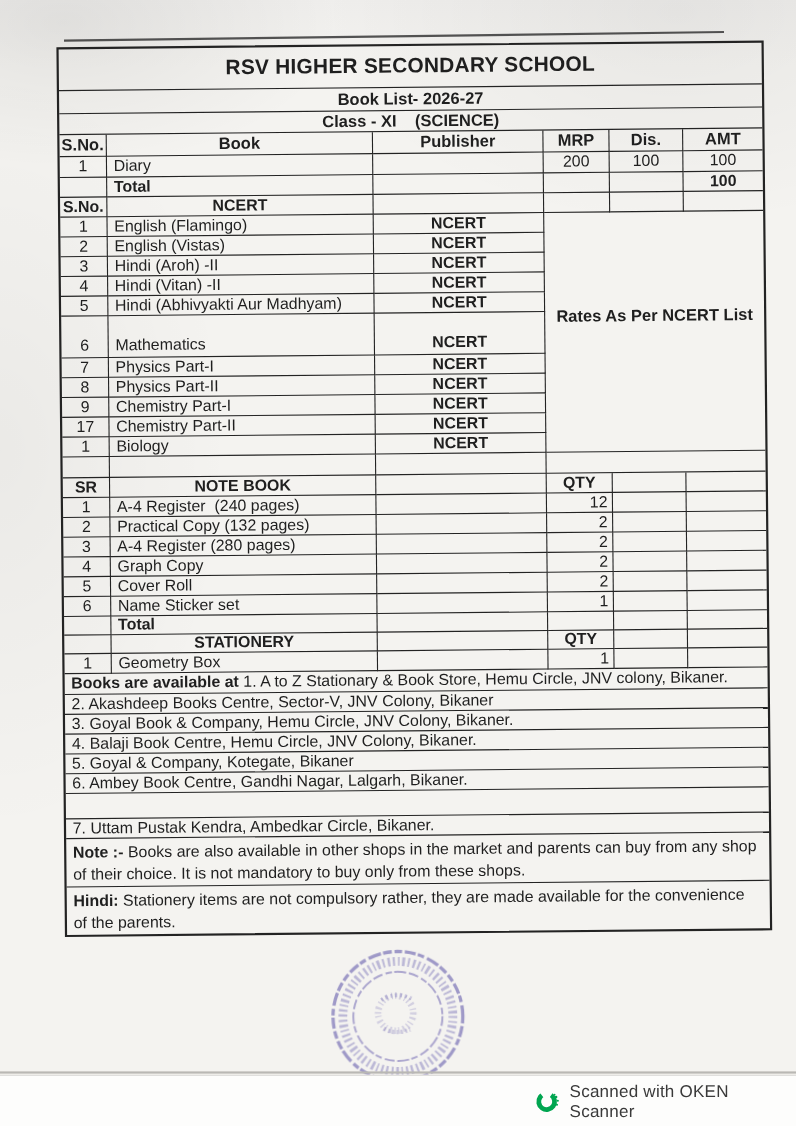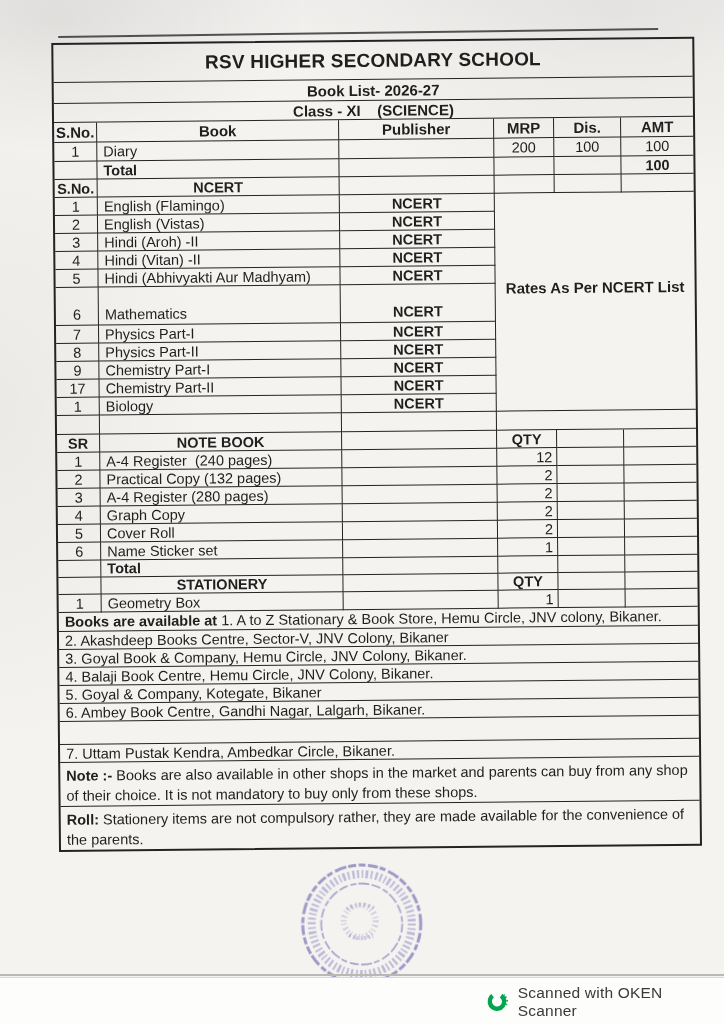--- a/index.html
+++ b/index.html
@@ -314,21 +314,21 @@
       <div class="c norb lft">6. Ambey Book Centre, Gandhi Nagar, Lalgarh, Bikaner.</div>
     </div>
     <div class="t-row shoprow h23">
       <div class="c norb"></div>
     </div>
     <div class="t-row shoprow h18">
       <div class="c norb lft">7. Uttam Pustak Kendra, Ambedkar Circle, Bikaner.</div>
     </div>
 
     <div class="note-row h44"><b>Note :-</b><span> Books are also available in other shops in the market and parents can buy from any shop of their choice. It is not mandatory to buy only from these shops.</span></div>
-    <div class="note-row h43 last-row"><b>Roll:</b><span> Stationery items are not compulsory rather, they are made available for the convenience of the parents.</span></div>
+    <div class="note-row h43 last-row"><b>Hindi:</b><span> Stationery items are not compulsory rather, they are made available for the convenience of the parents.</span></div>
 
   </div>
 
   <div class="stamp">
     <svg viewBox="0 0 130 130" width="130" height="130">
       <g fill="none" stroke="#4a3fa0">
         <circle cx="65" cy="63" r="59" stroke-width="3" stroke-dasharray="7 2.5 10 2 6 3 12 2 8 2.5" opacity="0.5"></circle>
         <circle cx="65" cy="63" r="40.5" stroke-width="1.8" stroke-dasharray="9 3 6 2 11 2.5" opacity="0.42"></circle>
         <circle cx="65" cy="63" r="50" stroke-width="8" stroke-dasharray="2 2.8 1.5 2.3 2.6 2.5 1.8 3 2.2 2.4" opacity="0.33"></circle>
         <circle cx="63" cy="60" r="16" stroke-width="6" stroke-dasharray="1.5 2.5 2 3 1.2 2.2" opacity="0.2"></circle>

